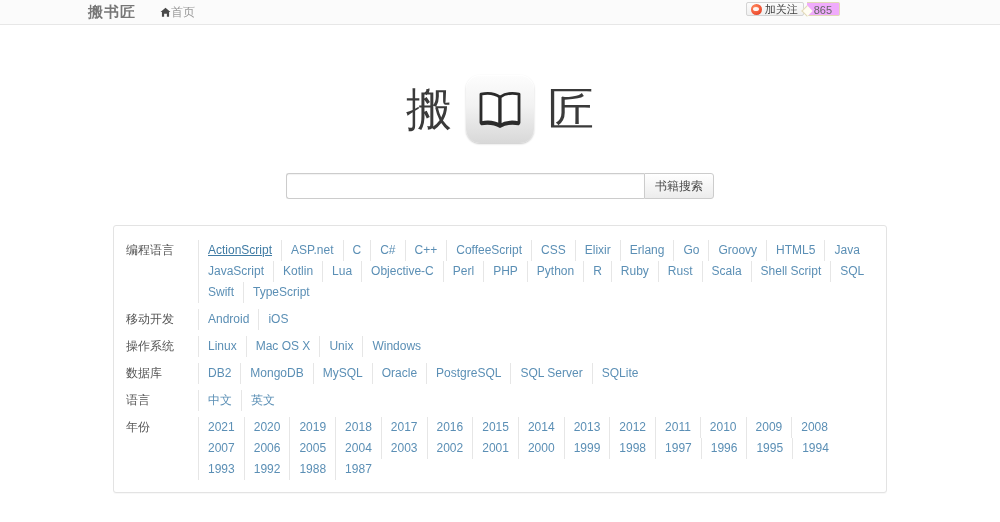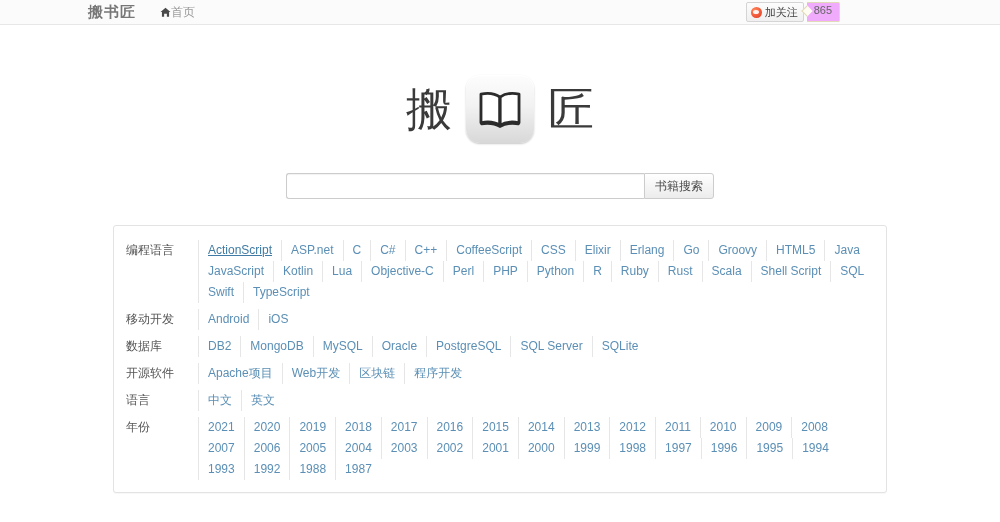--- a/index.html
+++ b/index.html
@@ -68,21 +68,21 @@
     top: 0px;
   }
   .home-icon svg { display: block; }
 
   .nav-right {
     position: absolute;
     right: 160px;
     top: 2px;
     display: flex;
     align-items: stretch;
-    height: 20px;
+    height: 14px;
   }
   .weibo-btn {
     display: flex;
     align-items: center;
     gap: 3px;
     background: linear-gradient(#fcfcfc, #f0f0f0);
     border: 1px solid #d4d4d4;
     border-radius: 2px;
     padding: 0 5px 0 4px;
     font-size: 11px;
@@ -338,38 +338,38 @@
           </div>
         </div>
         <div class="cat-row">
           <div class="cat-label">移动开发</div>
           <div class="cat-items">
             <a class="cat-link" href="#">Android</a>
             <a class="cat-link" href="#">iOS</a>
           </div>
         </div>
         <div class="cat-row">
+          <div class="cat-label">操作系统</div>
+          <div class="cat-items">
+            <a class="cat-link" href="#">Linux</a>
+            <a class="cat-link" href="#">Mac OS X</a>
+            <a class="cat-link" href="#">Unix</a>
+            <a class="cat-link" href="#">Windows</a>
+          </div>
+        </div>
+        <div class="cat-row">
           <div class="cat-label">数据库</div>
           <div class="cat-items">
             <a class="cat-link" href="#">DB2</a>
             <a class="cat-link" href="#">MongoDB</a>
             <a class="cat-link" href="#">MySQL</a>
             <a class="cat-link" href="#">Oracle</a>
             <a class="cat-link" href="#">PostgreSQL</a>
             <a class="cat-link" href="#">SQL Server</a>
             <a class="cat-link" href="#">SQLite</a>
-          </div>
-        </div>
-        <div class="cat-row">
-          <div class="cat-label">开源软件</div>
-          <div class="cat-items">
-            <a class="cat-link" href="#">Apache项目</a>
-            <a class="cat-link" href="#">Web开发</a>
-            <a class="cat-link" href="#">区块链</a>
-            <a class="cat-link" href="#">程序开发</a>
           </div>
         </div>
         <div class="cat-row">
           <div class="cat-label">语言</div>
           <div class="cat-items">
             <a class="cat-link" href="#">中文</a>
             <a class="cat-link" href="#">英文</a>
           </div>
         </div>
         <div class="cat-row">

